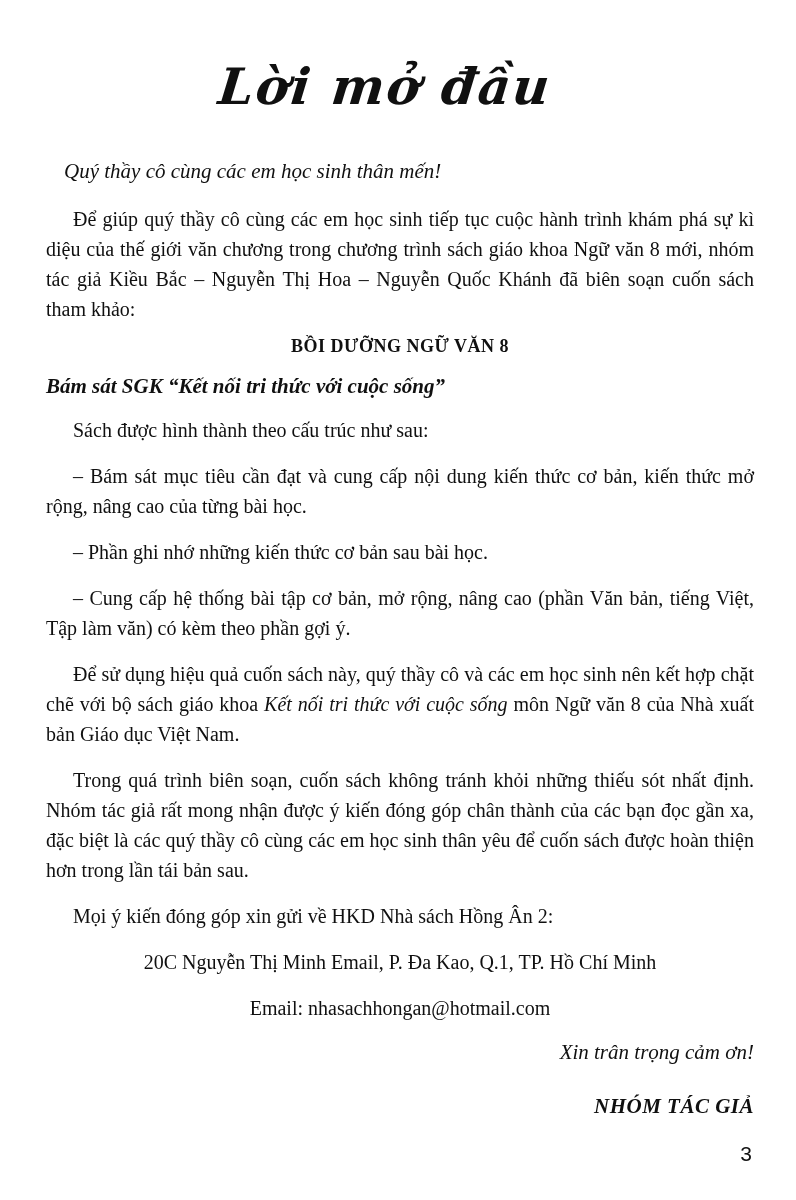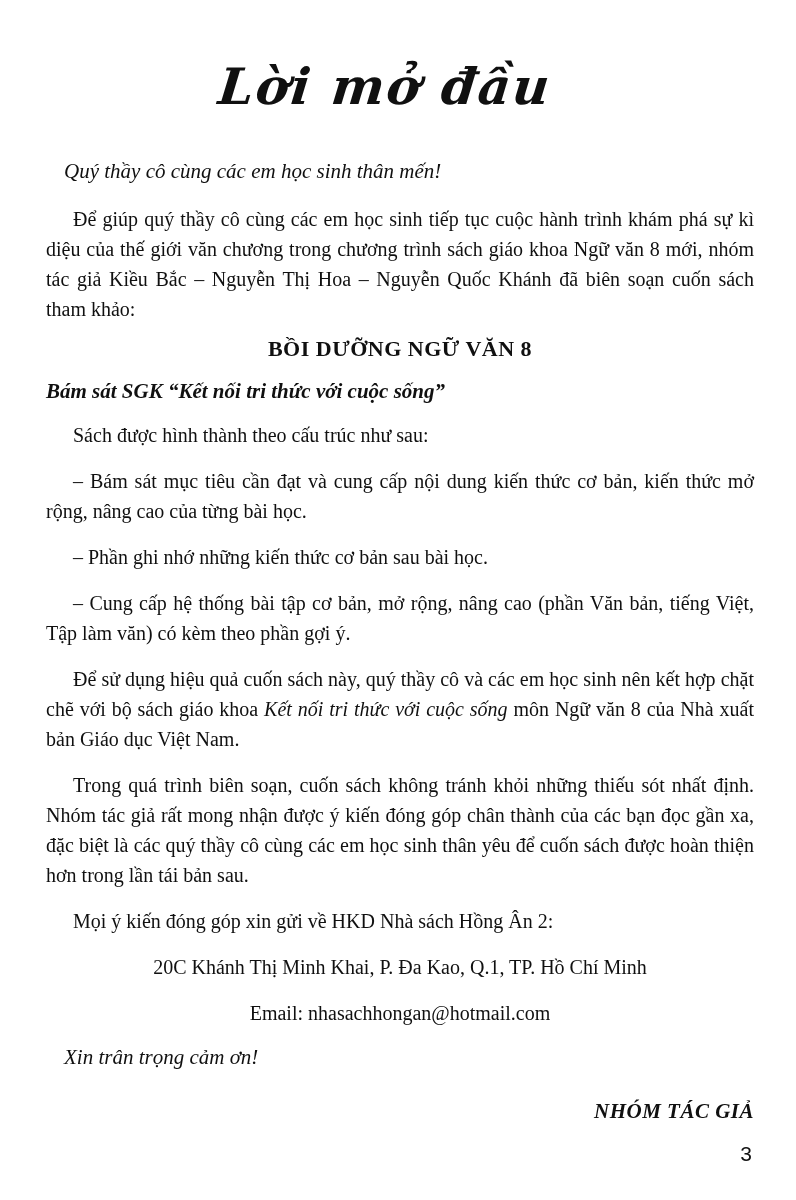--- a/index.html
+++ b/index.html
@@ -44,39 +44,40 @@
     margin-top: 26px;
     margin-bottom: 14px;
   }
   .para {
     text-align: justify;
     text-indent: 27px;
   }
   .book-title {
     margin: 3px 0 8px 0;
     text-align: center;
-    font-size: 22px;
+    font-size: 18px;
     font-weight: 700;
     letter-spacing: 0.5px;
   }
   .book-subtitle {
     margin: 17px 0 16px 0;
     text-align: left;
     font-size: 21px;
     font-weight: 700;
     font-style: italic;
   }
   .center-line {
     text-align: center;
   }
   .thanks {
     font-style: italic;
     font-size: 21px;
     text-indent: 18px;
     margin-top: 14px;
+    text-align: right;
   }
   .signature {
     margin-top: 26px;
     text-align: right;
     font-weight: 700;
     font-style: italic;
     font-size: 21px;
     letter-spacing: 0.5px;
   }
   .page-number {
@@ -112,21 +113,21 @@
     <p class="para">– Phần ghi nhớ những kiến thức cơ bản sau bài học.</p>
 
     <p class="para">– Cung cấp hệ thống bài tập cơ bản, mở rộng, nâng cao (phần Văn bản, tiếng Việt, Tập làm văn) có kèm theo phần gợi ý.</p>
 
     <p class="para"><span>Để sử dụng hiệu quả cuốn sách này, quý thầy cô và các em học sinh nên kết hợp chặt chẽ với bộ sách giáo khoa </span><i>Kết nối tri thức với cuộc sống</i><span> môn Ngữ văn 8 của Nhà xuất bản Giáo dục Việt Nam.</span></p>
 
     <p class="para">Trong quá trình biên soạn, cuốn sách không tránh khỏi những thiếu sót nhất định. Nhóm tác giả rất mong nhận được ý kiến đóng góp chân thành của các bạn đọc gần xa, đặc biệt là các quý thầy cô cùng các em học sinh thân yêu để cuốn sách được hoàn thiện hơn trong lần tái bản sau.</p>
 
     <p class="para"><span>Mọi ý kiến đóng góp xin gửi về </span><b>HKD Nhà sách Hồng Ân 2:</b></p>
 
-    <p class="center-line">20C Khánh Thị Minh Khai, P. Đa Kao, Q.1, TP. Hồ Chí Minh</p>
+    <p class="center-line">20C Nguyễn Thị Minh Email, P. Đa Kao, Q.1, TP. Hồ Chí Minh</p>
 
     <p class="center-line"><b>Email:</b><span> nhasachhongan@hotmail.com</span></p>
 
     <p class="thanks">Xin trân trọng cảm ơn!</p>
 
     <div class="signature">NHÓM TÁC GIẢ</div>
   </div>
 
   <div class="page-number">3</div>
 </div>

